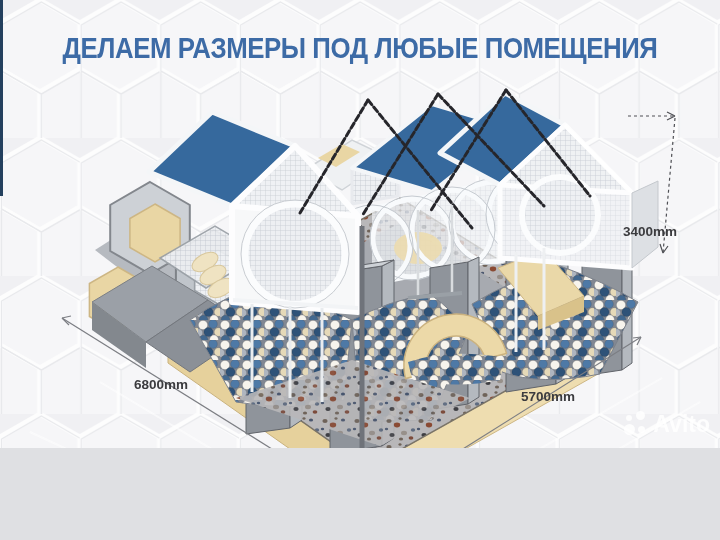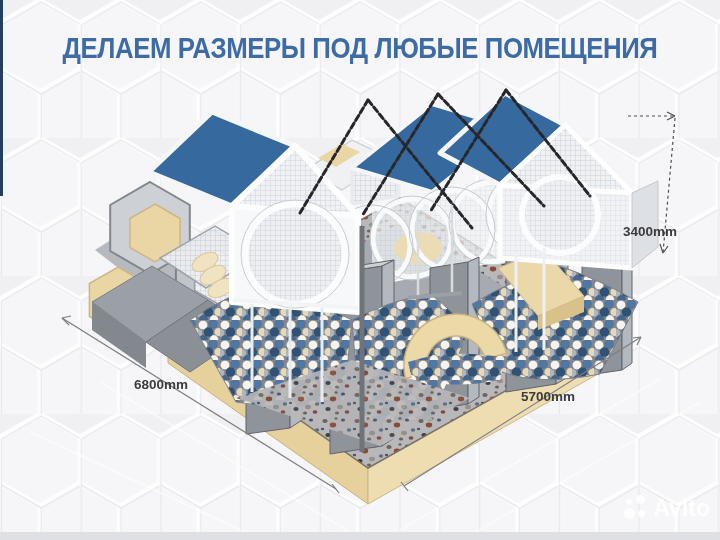--- a/index.html
+++ b/index.html
@@ -1,17 +1,17 @@
 <!DOCTYPE html>
 <html style="--accent-blue: #3d6ba6; --roof-blue: #36699d; --beige: #e8d5a2; --beige-light: #efe0b6; --navy-bar: #24405e; --background: #efeff2;"><head>
 <meta charset="utf-8">
 <style>
   html,body{margin:0;padding:0;background:#dfe0e3;}
   .stage{
-    position:relative;width:720px;height:532px;overflow:hidden;
+    position:relative;width:720px;height:448px;overflow:hidden;
     background:var(--background,#efeff2);
     font-family:"Liberation Sans",sans-serif;
   }
   .bg-hex,.scene{position:absolute;left:0;top:0;width:720px;height:540px;display:block;}
   .navy-bar{position:absolute;left:0;top:0;width:3px;height:196px;background:var(--navy-bar,#24405e);}
   .title{
     position:absolute;top:31px;left:0;width:100%;margin:0;text-align:center;
     font-size:30px;font-weight:bold;color:var(--accent-blue,#3d6ba6);
     transform:scaleX(.86);letter-spacing:-.5px;white-space:nowrap;
   }

